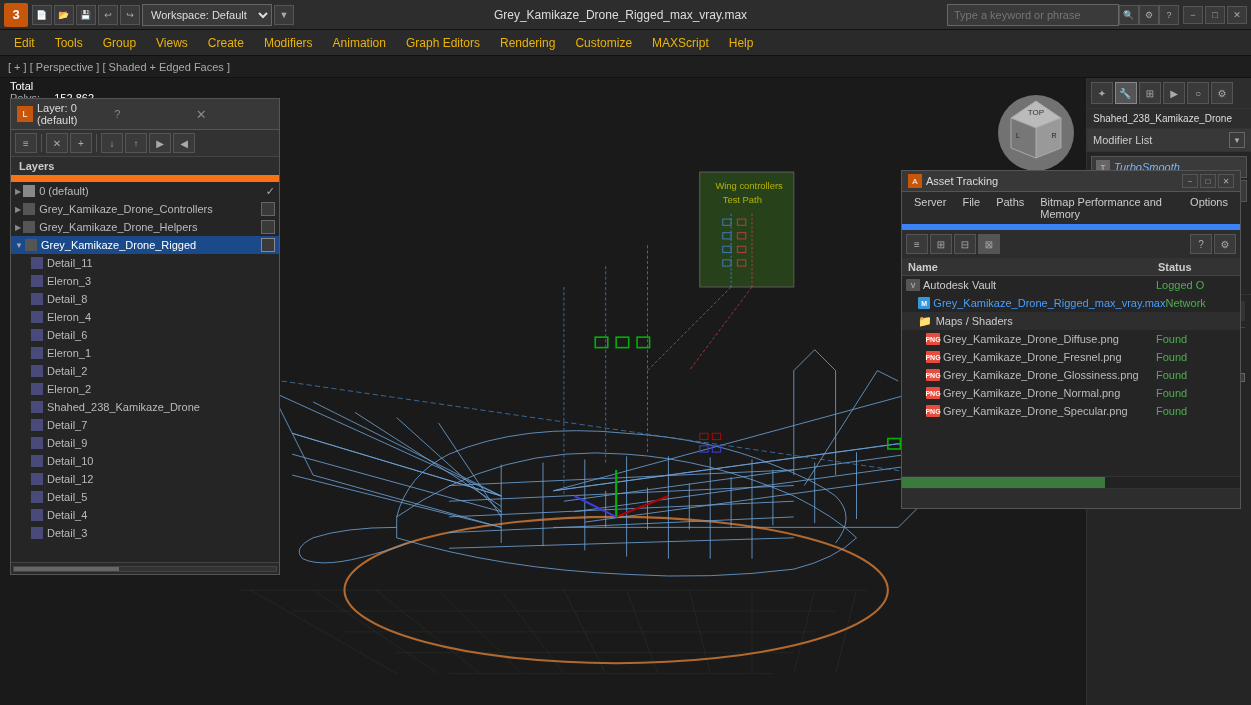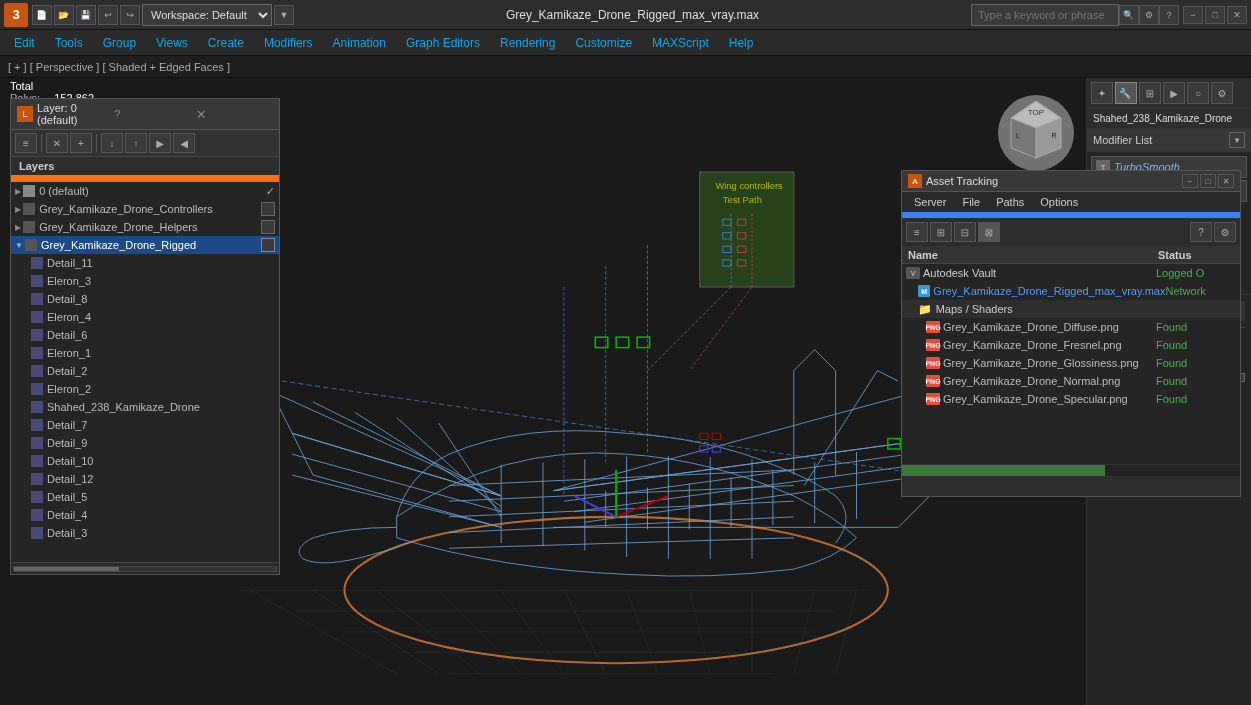--- a/index.html
+++ b/index.html
@@ -5,27 +5,27 @@
     * { margin: 0; padding: 0; box-sizing: border-box; }
     body { width: 1251px; height: 705px; background: #1a1a1a; font-family: 'Segoe UI', Tahoma, Arial, sans-serif; font-size: 11px; color: #ccc; overflow: hidden; }
     
     
     #titlebar { display: flex; align-items: center; background: #2d2d2d; height: 30px; padding: 0 4px; border-bottom: 1px solid #111; }
     #titlebar .logo { width: 24px; height: 24px; background: #c8560a; border-radius: 2px; display: flex; align-items: center; justify-content: center; color: white; font-weight: bold; font-size: 13px; margin-right: 4px; }
     #titlebar .tb-icons { display: flex; gap: 2px; align-items: center; }
     #titlebar .tb-icon { width: 20px; height: 20px; background: #3a3a3a; border: 1px solid #555; display: flex; align-items: center; justify-content: center; font-size: 9px; color: #aaa; cursor: pointer; }
     #titlebar .workspace-select { background: #3a3a3a; border: 1px solid #666; color: #ddd; padding: 1px 4px; font-size: 11px; height: 22px; min-width: 130px; }
     #titlebar .title-text { flex: 1; text-align: center; color: #ddd; font-size: 12px; }
-    #titlebar .search-box { background: #3a3a3a; border: 1px solid #666; color: #aaa; padding: 2px 6px; font-size: 11px; height: 22px; width: 148px; }
+    #titlebar .search-box { background: #3a3a3a; border: 1px solid #666; color: #aaa; padding: 2px 6px; font-size: 11px; height: 22px; width: 172px; }
     #titlebar .win-btns { display: flex; gap: 2px; margin-left: 4px; }
     #titlebar .win-btn { width: 20px; height: 18px; background: #3a3a3a; border: 1px solid #555; display: flex; align-items: center; justify-content: center; font-size: 9px; color: #aaa; cursor: pointer; }
 
     
     #menubar { display: flex; align-items: center; background: #2a2a2a; height: 26px; padding: 0 4px; border-bottom: 1px solid #111; }
-    #menubar .menu-item { padding: 3px 10px; color: #0ea5e9; cursor: pointer; font-size: 12px; }
+    #menubar .menu-item { padding: 3px 10px; color: #eab308; cursor: pointer; font-size: 12px; }
 
     
     #viewinfo { background: #1e1e1e; height: 22px; display: flex; align-items: center; padding: 0 8px; border-bottom: 1px solid #111; font-size: 11px; color: #aaa; }
 
     
     #main { display: flex; height: calc(705px - 78px); }
 
     
     #stats { position: absolute; top: 80px; left: 8px; color: #aaa; font-size: 11px; z-index: 5; }
     #stats table { border-collapse: collapse; }
@@ -567,20 +567,21 @@
     <div class="at-win-btns">
       <div class="at-win-btn">−</div>
       <div class="at-win-btn">□</div>
       <div class="at-win-btn">✕</div>
     </div>
   </div>
   <div id="at-menubar">
     <div class="at-menu">Server</div>
     <div class="at-menu">File</div>
     <div class="at-menu">Paths</div>
+    <div class="at-menu">Bitmap Performance and Memory</div>
     <div class="at-menu">Options</div>
   </div>
   <div id="at-toolbar">
     <div class="at-btn">≡</div>
     <div class="at-btn">⊞</div>
     <div class="at-btn">⊟</div>
     <div class="at-btn" style="background:#555;">⊠</div>
     <div class="spacer"></div>
     <div class="at-btn">?</div>
     <div class="at-btn">⚙</div>

